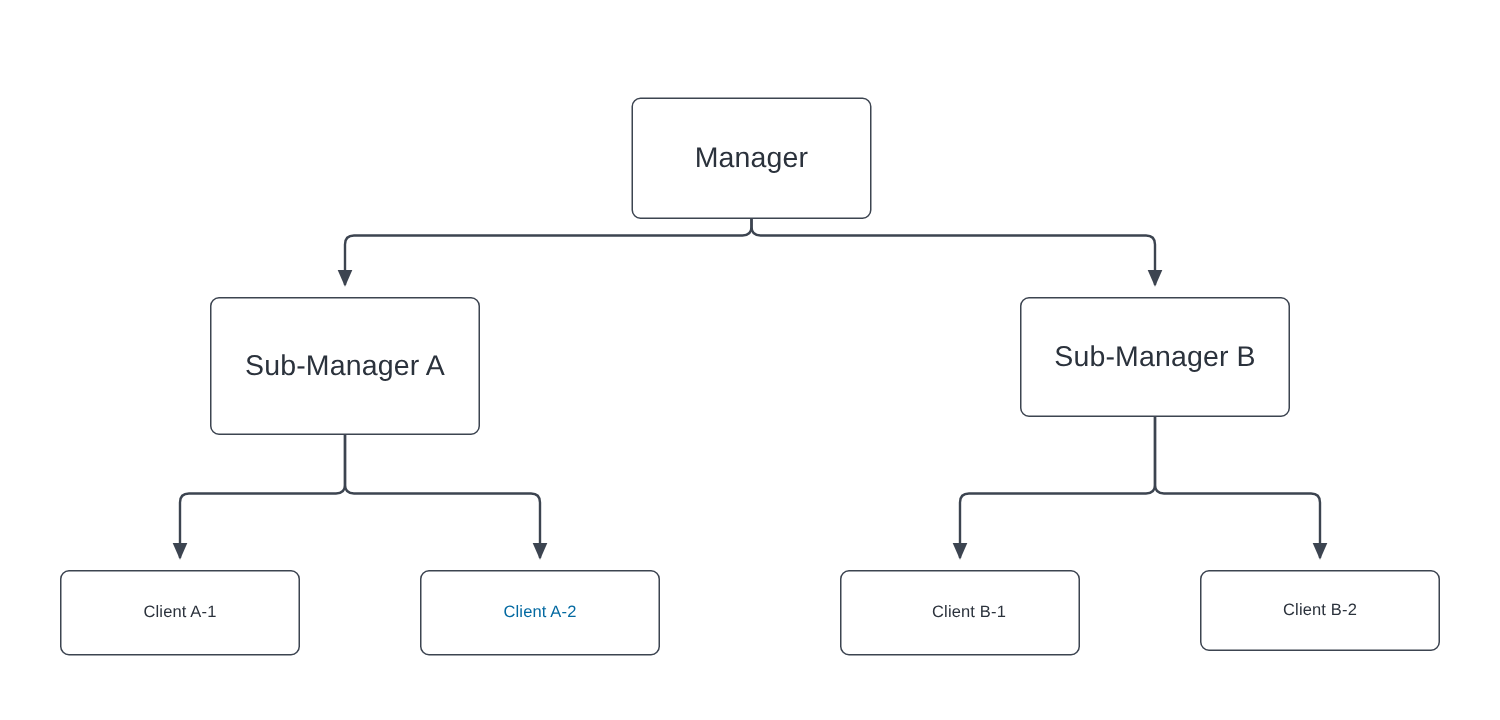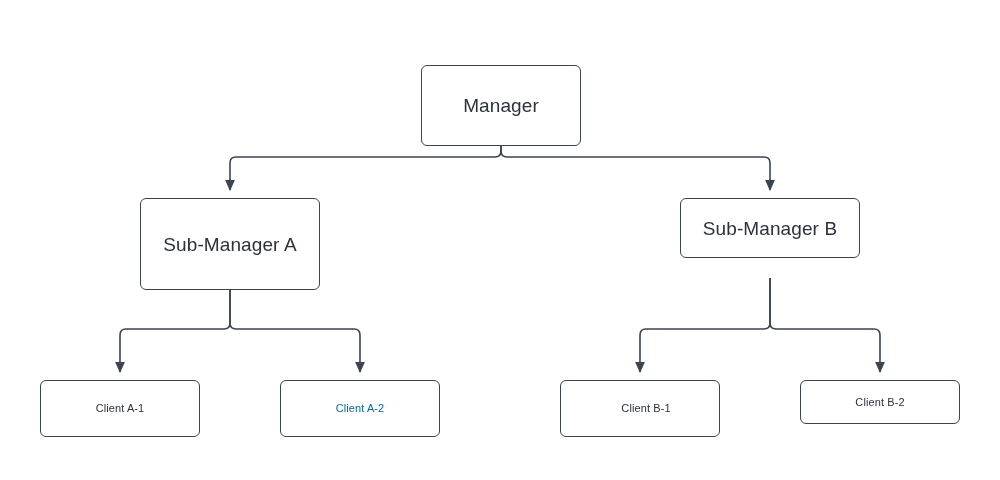--- a/index.html
+++ b/index.html
@@ -70,30 +70,30 @@
       </g>
   </svg>
 
   <div id="node-group">
       <div class="node" style="left: 421px; top: 37px; width: 160px; height: 81px; background: rgb(255, 255, 255); border-color: rgb(60, 68, 80); margin-top: 28px;">
         <span class="node-label" style="color: rgb(43, 50, 60);">Manager</span>
       </div>
       <div class="node" style="left: 140px; top: 198px; width: 180px; height: 92px; background: rgb(255, 255, 255); border-color: rgb(60, 68, 80);">
         <span class="node-label" style="color: rgb(43, 50, 60);">Sub-Manager A</span>
       </div>
-      <div class="node" style="left: 680px; top: 198px; width: 180px; height: 60px; background: rgb(255, 255, 255); border-color: rgb(60, 68, 80);">
+      <div class="node" style="left: 680px; top: 198px; width: 180px; height: 80px; background: rgb(255, 255, 255); border-color: rgb(60, 68, 80);">
         <span class="node-label" style="color: rgb(43, 50, 60);">Sub-Manager B</span>
       </div>
       <div class="node node-leaf" style="left: 40px; top: 380px; width: 160px; height: 57px; background: rgb(255, 255, 255); border-color: rgb(60, 68, 80);">
         <span class="node-label" style="color: rgb(43, 50, 60);">Client A-1</span>
       </div>
       <div class="node node-leaf" style="left: 280px; top: 380px; width: 160px; height: 57px; background: rgb(255, 255, 255); border-color: rgb(60, 68, 80);">
         <span class="node-label" style="color: #0369a1;">Client A-2</span>
       </div>
       <div class="node node-leaf" style="left: 560px; top: 380px; width: 160px; height: 57px; background: rgb(255, 255, 255); border-color: rgb(60, 68, 80);">
         <span class="node-label" style="color: rgb(43, 50, 60); margin-left: 12px;">Client B-1</span>
       </div>
-      <div class="node node-leaf" style="left: 800px; top: 380px; width: 160px; height: 44px; background: rgb(255, 255, 255); border-color: rgb(60, 68, 80);">
+      <div class="node node-leaf" style="left: 800px; top: 380px; width: 160px; height: 54px; background: rgb(255, 255, 255); border-color: rgb(60, 68, 80);">
         <span class="node-label" style="color: rgb(43, 50, 60);">Client B-2</span>
       </div>
     </div>
 
 </div>
 
 </body></html>

